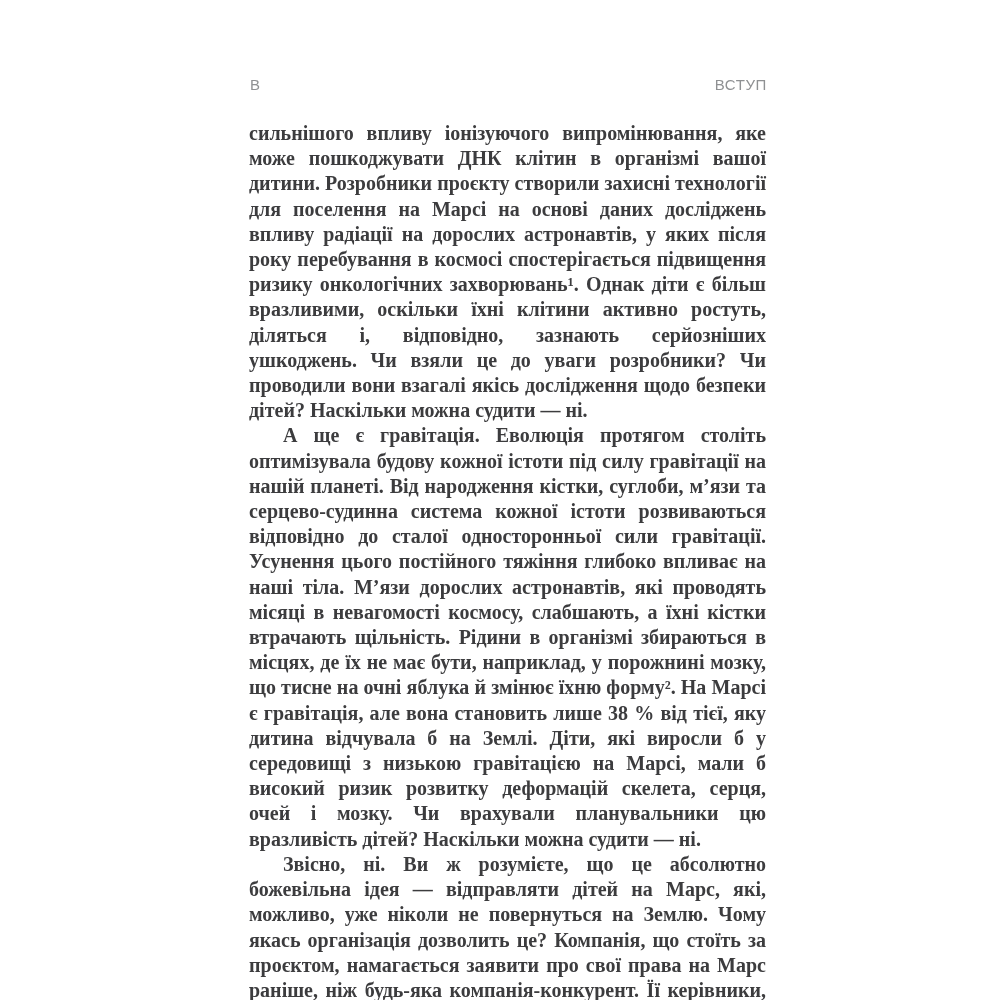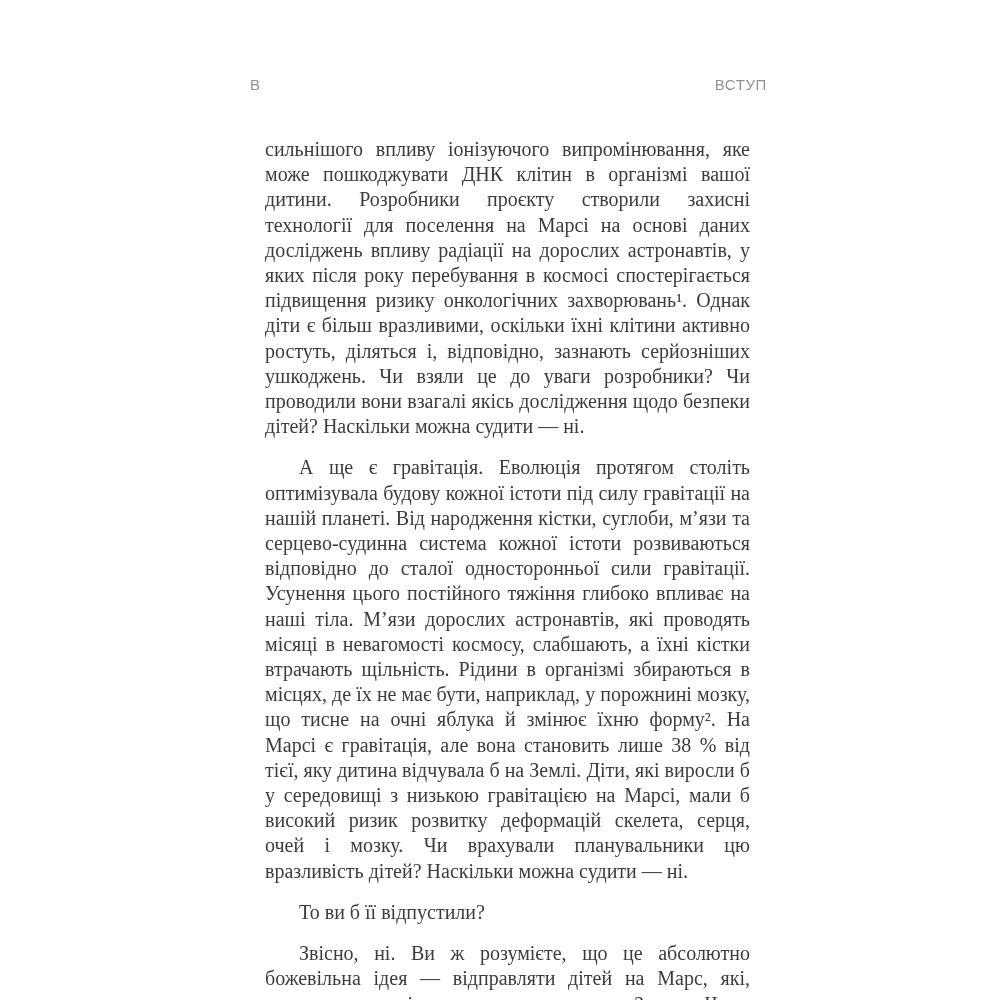--- a/index.html
+++ b/index.html
@@ -33,37 +33,37 @@
     top: 121px;
     left: 249px;
     width: 517px;
     font-family: "Liberation Serif", "DejaVu Serif", serif;
     font-size: 20px;
     line-height: 25.2px;
     color: #3c3c3e;
     text-align: justify;
   }
   .page-body p {
-    margin: 16px;
+    margin: 0;
     padding: 0;
+    font-weight: bold;
   }
   .page-body p.indented {
     text-indent: 34px;
   }
 </style>
 </head>
 <body>
 
 <div class="book-page">
 
   <div class="running-head">
     <span>В</span>
     <span>ВСТУП</span>
   </div>
 
   <div class="page-body">
     <p>сильнішого впливу іонізуючого випромінювання, яке може пошкоджувати ДНК клітин в організмі вашої дитини. Розробники проєкту створили захисні технології для поселення на Марсі на основі даних досліджень впливу радіації на дорослих астронавтів, у яких після року перебування в космосі спостерігається підвищення ризику онкологічних захворювань¹. Однак діти є більш вразливими, оскільки їхні клітини активно ростуть, діляться і, відповідно, зазнають серйозніших ушкоджень. Чи взяли це до уваги розробники? Чи проводили вони взагалі якісь дослідження щодо безпеки дітей? Наскільки можна судити — ні.</p>
     <p class="indented">А ще є гравітація. Еволюція протягом століть оптимізувала будову кожної істоти під силу гравітації на нашій планеті. Від народження кістки, суглоби, м’язи та серцево-судинна система кожної істоти розвиваються відповідно до сталої односторонньої сили гравітації. Усунення цього постійного тяжіння глибоко впливає на наші тіла. М’язи дорослих астронавтів, які проводять місяці в невагомості космосу, слабшають, а їхні кістки втрачають щільність. Рідини в організмі збираються в місцях, де їх не має бути, наприклад, у порожнині мозку, що тисне на очні яблука й змінює їхню форму². На Марсі є гравітація, але вона становить лише 38 % від тієї, яку дитина відчувала б на Землі. Діти, які виросли б у середовищі з низькою гравітацією на Марсі, мали б високий ризик розвитку деформацій скелета, серця, очей і мозку. Чи врахували планувальники цю вразливість дітей? Наскільки можна судити — ні.</p>
-    <p class="indented">То ви б її відпустили?</p>
     <p class="indented">Звісно, ні. Ви ж розумієте, що це абсолютно божевільна ідея — відправляти дітей на Марс, які, можливо, уже ніколи не повернуться на Землю. Чому якась організація дозволить це? Компанія, що стоїть за проєктом, намагається заявити про свої права на Марс раніше, ніж будь-яка компанія-конкурент. Її керівники, схоже, не мають знань про дитячий розвиток і не дбають про безпеку дітей.</p>
   </div>
 
 </div>
 
 </body></html>

